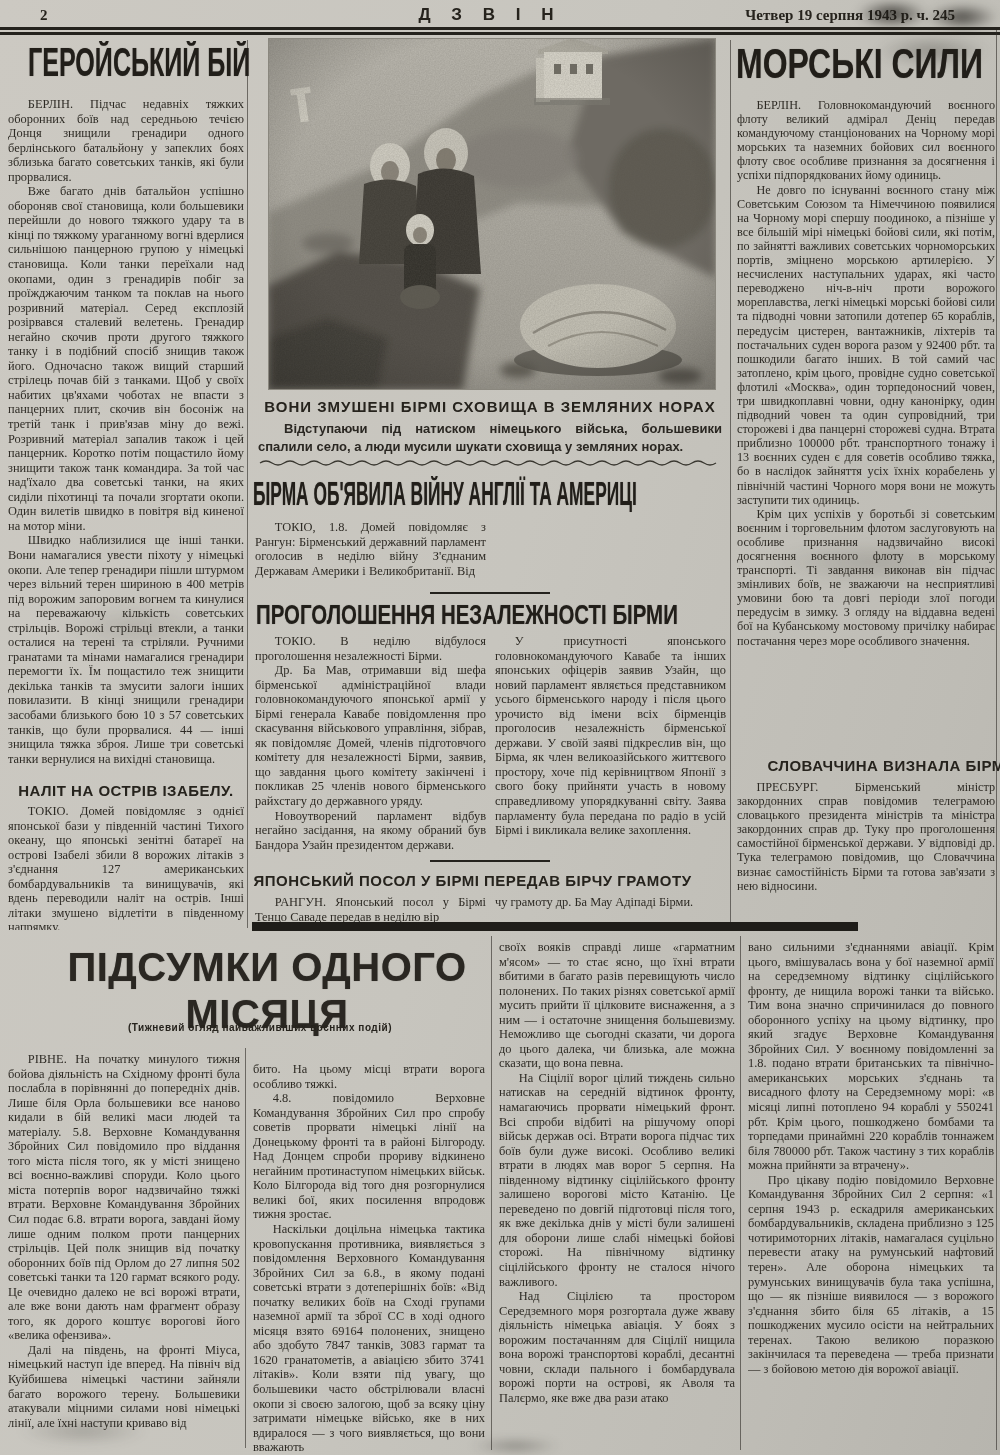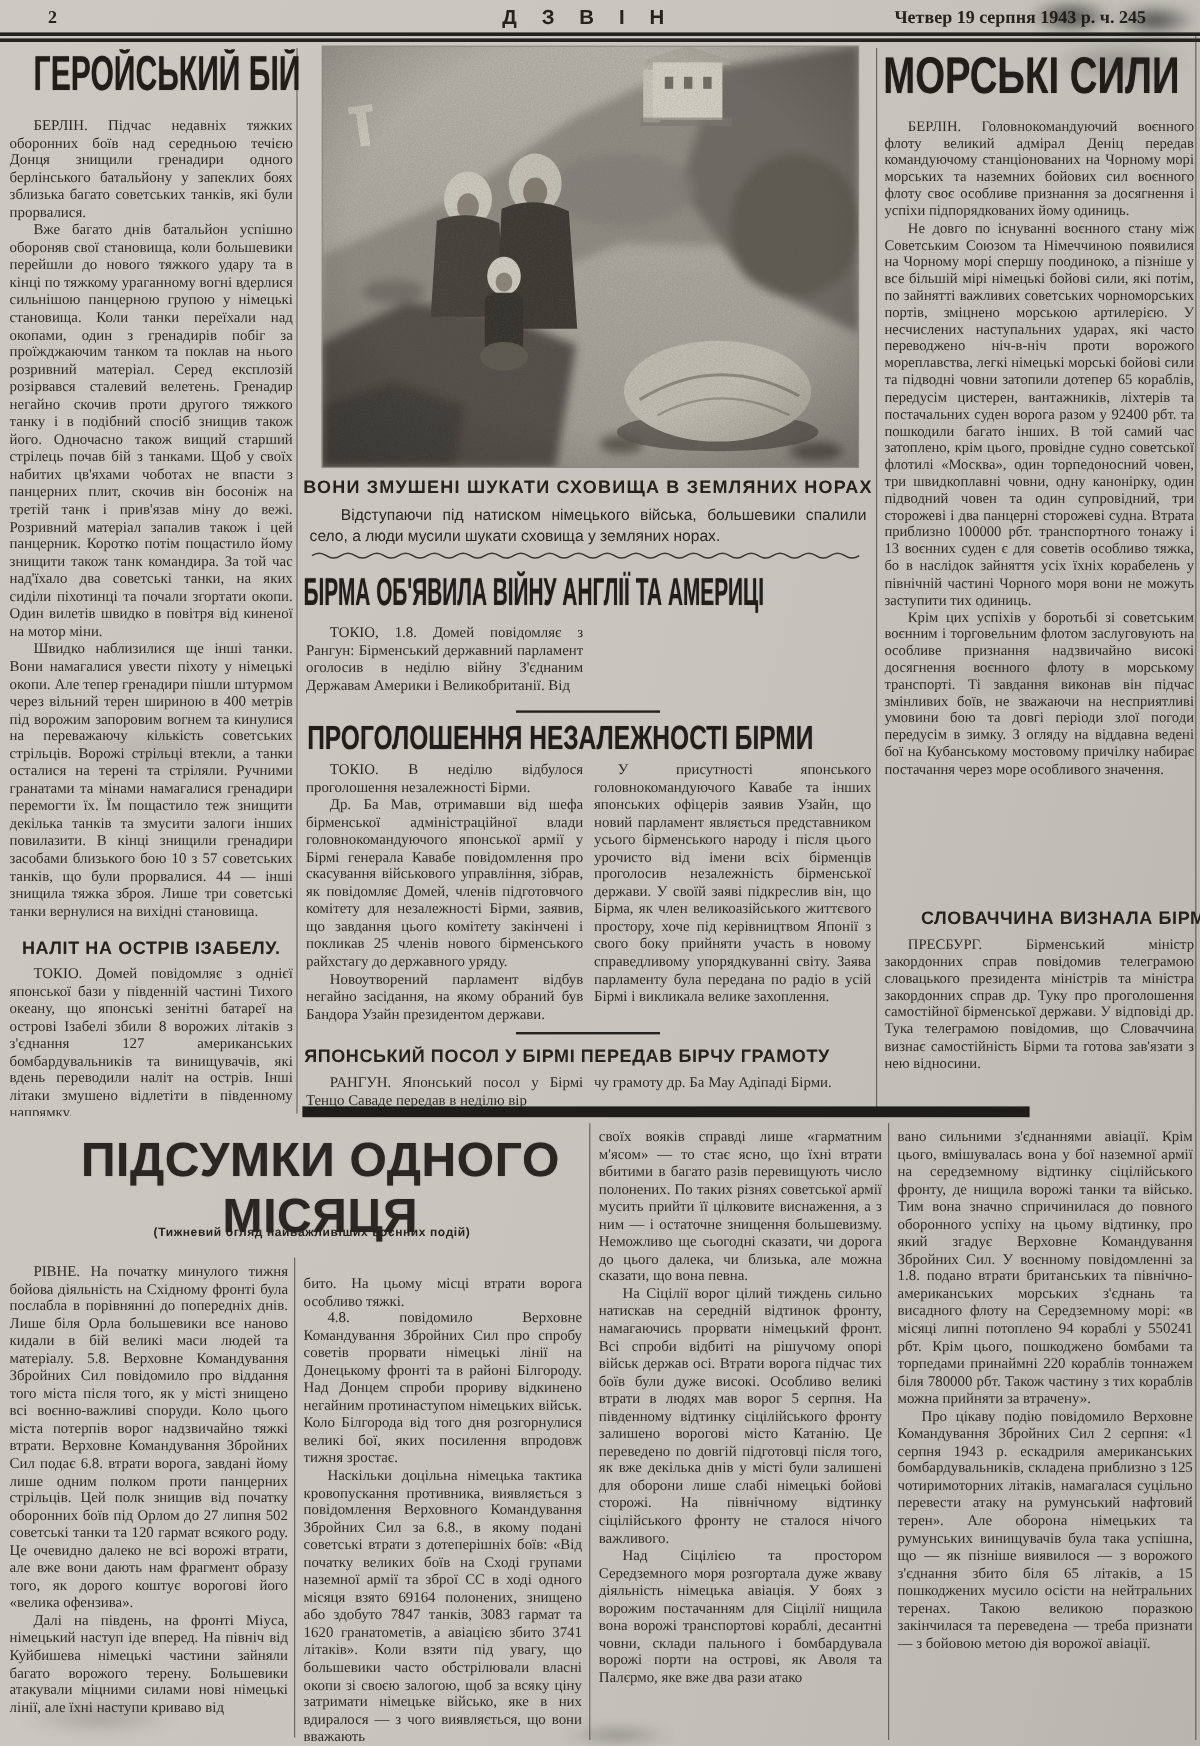--- a/index.html
+++ b/index.html
@@ -26,21 +26,21 @@
   }
   .body-text{
     position:absolute; overflow:hidden; text-align:justify;
     font-family:"Liberation Serif",serif; color:#2e2b25;
   }
   .body-text p{margin:0; text-indent:1.6em;}
   .body-text p.noindent{text-indent:0;}
   .fs-main{font-size:12.4px; line-height:14.55px;}
   .fs-tight{font-size:12.2px; line-height:14.1px;}
   .caption-body{
-    position:absolute; font-family:"Liberation Sans",sans-serif; font-weight:normal;
+    position:absolute; font-family:"Liberation Sans",sans-serif; font-weight:bold;
     font-size:13px; line-height:18px; text-align:justify; color:#2a2722; overflow:hidden;
   }
   .caption-body p{margin:0;text-indent:2em;}
   .smudge{position:absolute; filter:blur(5px); border-radius:50%;}
   .photo-frame{position:absolute; box-shadow:inset 0 0 14px rgba(35,33,28,.55);}
 </style>
 </head>
 <body>
 
 <div id="page">
@@ -131,21 +131,21 @@
         <ellipse cx="330" cy="288" rx="78" ry="42" fill="#c7c4b8"></ellipse>
         <path d="M265,295 Q330,255 398,292" stroke="#8f8b80" stroke-width="2.5" fill="none"></path>
         <path d="M280,308 Q332,280 390,308" stroke="#9a968a" stroke-width="2" fill="none"></path>
       </g>
       <rect width="448" height="352" filter="url(#grain)"></rect>
       <rect width="448" height="352" fill="url(#vig)"></rect>
       <rect x="0.5" y="0.5" width="447" height="351" fill="none" stroke="#8a877e"></rect>
     </svg>
   </div>
 
-  <div class="subhead" style="left:252px;top:398px;width:476px;font-size:15px;letter-spacing:1px;white-space:nowrap;">ВОНИ ЗМУШЕНІ ШУКАТИ СХОВИЩА В ЗЕМЛЯНИХ НОРАХ</div>
+  <div class="subhead" style="left:252px;top:398px;width:476px;font-size:15px;letter-spacing:1px;white-space:nowrap;">ВОНИ ЗМУШЕНІ БІРМІ СХОВИЩА В ЗЕМЛЯНИХ НОРАХ</div>
   <div class="caption-body" style="left:258px;top:420px;width:464px;height:38px;">
     <p>Відступаючи під натиском німецького війська, большевики спалили село, а люди мусили шукати сховища у земляних норах.</p>
   </div>
   <svg class="abs" style="left:258px;top:458px;" width="464" height="10">
     <path d="M2 5 Q8 1 14 5 T26 5 T38 5 T50 5 T62 5 T74 5 T86 5 T98 5 T110 5 T122 5 T134 5 T146 5 T158 5 T170 5 T182 5 T194 5 T206 5 T218 5 T230 5 T242 5 T254 5 T266 5 T278 5 T290 5 T302 5 T314 5 T326 5 T338 5 T350 5 T362 5 T374 5 T386 5 T398 5 T410 5 T422 5 T434 5 T446 5 T458 5" stroke="#3a3831" stroke-width="1.3" fill="none"></path>
   </svg>
 
   <div class="abs" style="left:253px;top:476px;width:475px;height:40px;overflow:hidden;">
     <span class="hl-inner" style="font-size:31px;transform:scale(0.56,1.05);">БІРМА ОБ'ЯВИЛА ВІЙНУ АНГЛІЇ ТА АМЕРИЦІ</span>
   </div>

